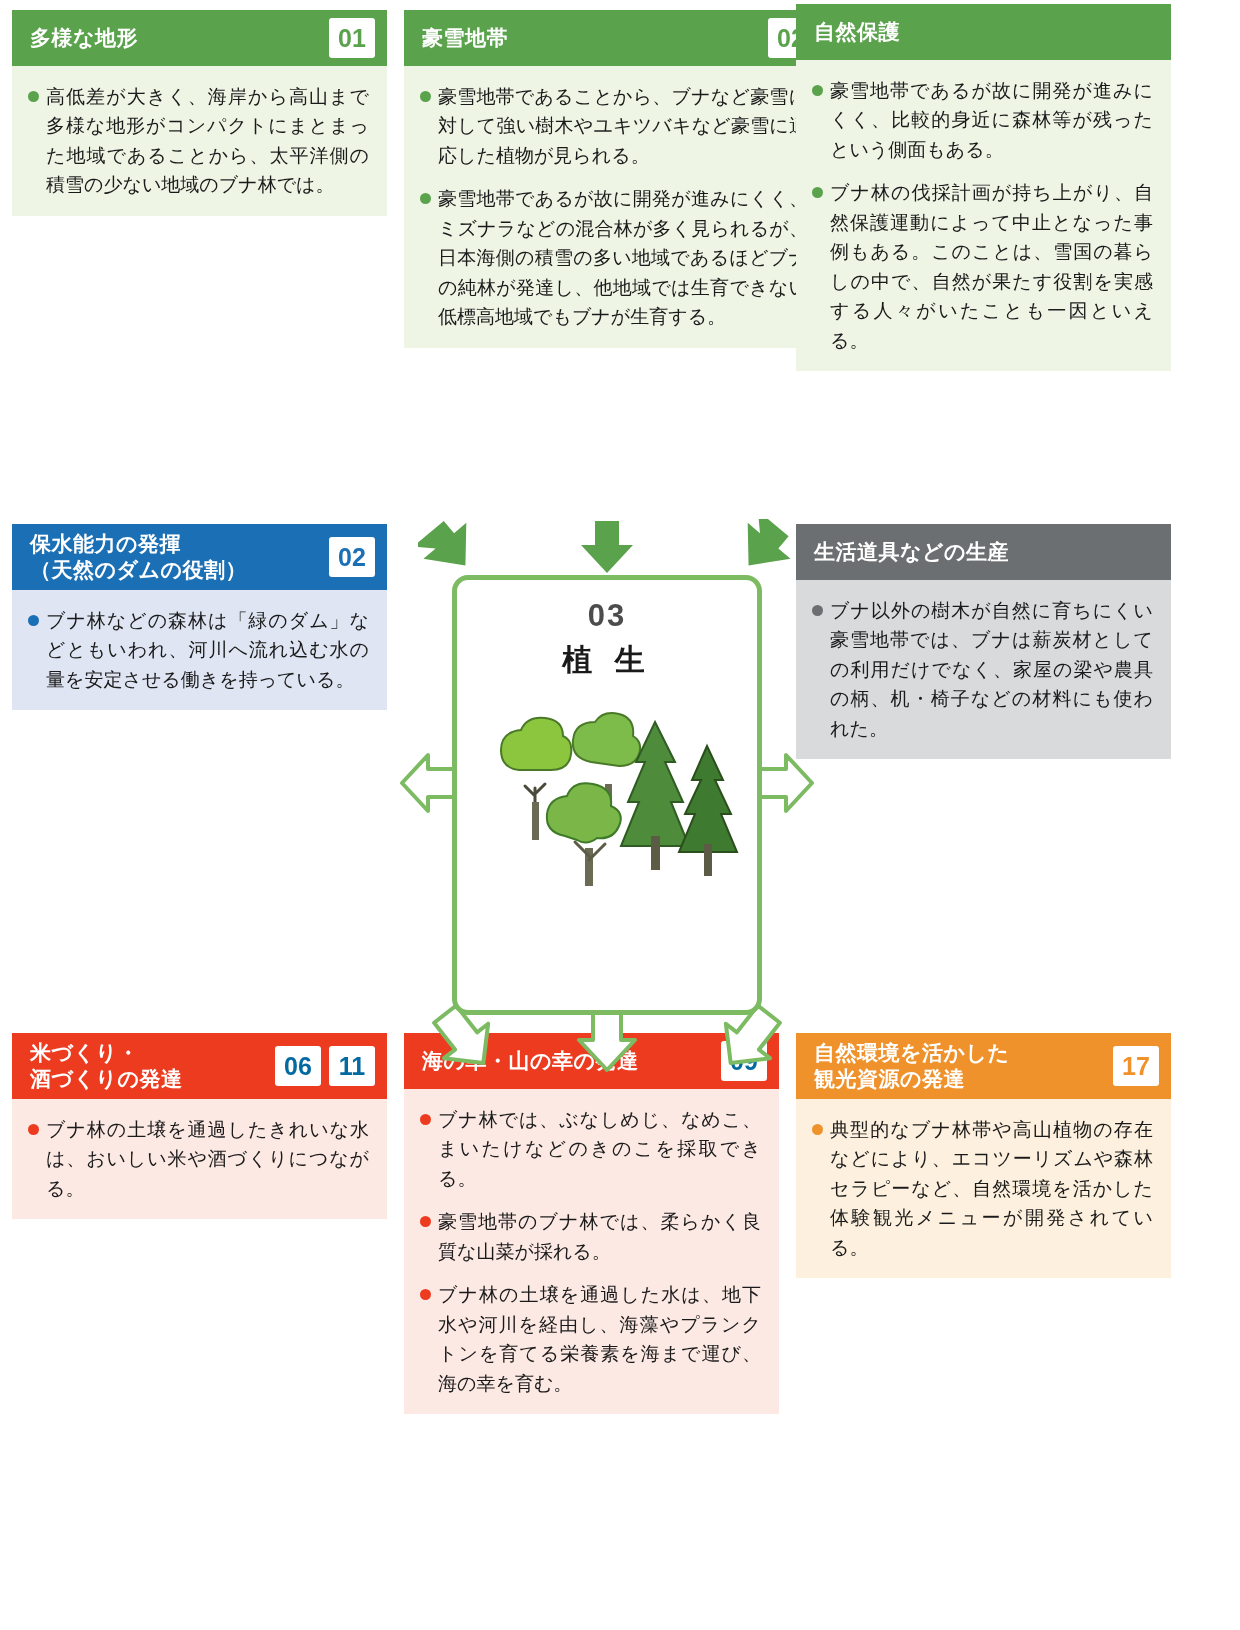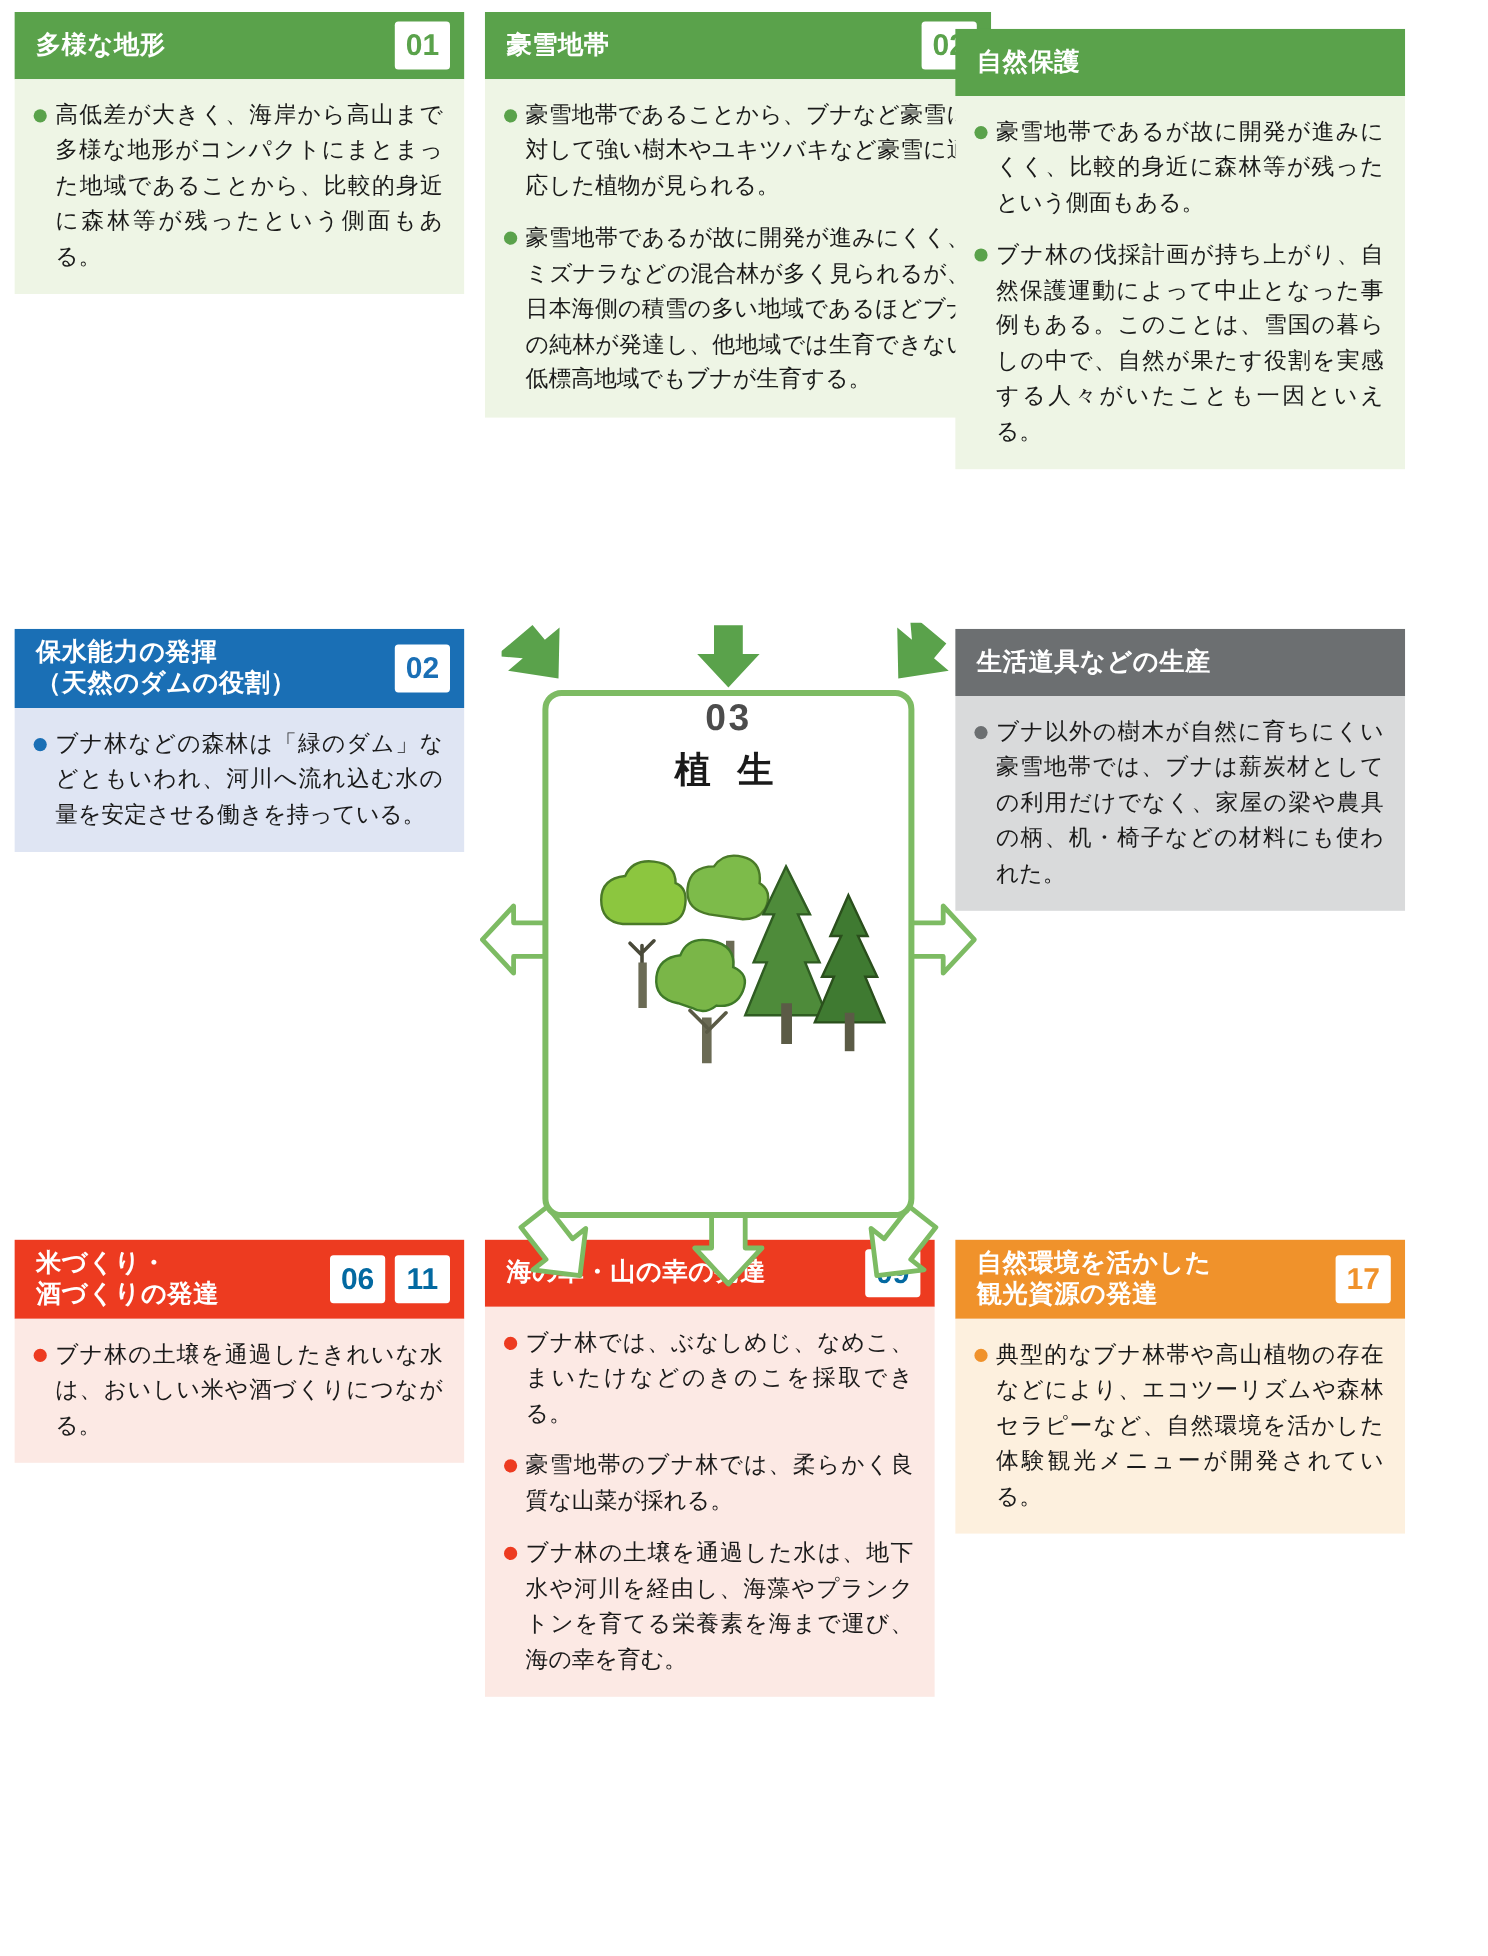--- a/index.html
+++ b/index.html
@@ -107,21 +107,21 @@
   .theme-red    .card-body  { background: #fce9e4; }
   .theme-red    .num-box    { color: #0369a1; }
 
   .theme-orange .card-head  { background: #f0922b; }
   .theme-orange .card-body  { background: #fdf0de; }
   .theme-orange .num-box    { color: #f0922b; }
 
   
   #card01 { left: 12px;  top: 10px;  width: 375px; height: 505px; }
   #card02 { left: 404px; top: 10px;  width: 422px; height: 505px; }
-  #card03 { left: 796px; top: 24px;  width: 375px; height: 505px; }
+  #card03 { left: 796px; top: 4px;  width: 375px; height: 505px; }
   #card04 { left: 12px;  top: 524px; width: 375px; height: 500px; }
   #card05 { left: 796px; top: 524px; width: 375px; height: 500px; }
   #card06 { left: 12px;  top: 1033px;width: 375px; height: 555px; }
   #card07 { left: 404px; top: 1033px;width: 375px; height: 555px; }
   #card08 { left: 796px; top: 1033px;width: 375px; height: 555px; }
 
   #card04 .card-head { min-height: 66px; }
   #card06 .card-head { min-height: 66px; }
   #card08 .card-head { min-height: 66px; }
 
@@ -132,20 +132,21 @@
     top: 575px;
     width: 310px;
     height: 440px;
     border: 5px solid #7dbb63;
     border-radius: 16px;
     background: #ffffff;
     box-sizing: border-box;
   }
   .hub-num {
     text-align: center;
+    margin-top: 18px;
     font-size: 31px;
     font-weight: bold;
     color: #4c4c4c;
     letter-spacing: 2px;
   }
   .hub-label {
     text-align: center;
     margin-top: 6px;
     font-size: 30px;
     font-weight: bold;
@@ -170,21 +171,21 @@
 
   <div class="card theme-green" id="card01">
     <div class="card-head">
       <div class="card-title">多様な地形</div>
       <div class="card-nums">
         <div class="num-box">01</div>
       </div>
     </div>
     <div class="card-body">
       <ul class="bullets" style="--dot:#5aa24b">
-        <li>高低差が大きく、海岸から高山まで多様な地形がコンパクトにまとまった地域であることから、比較的身近に森林等が残ったという側面もある。</li>
+        <li>高低差が大きく、海岸から高山まで多様な地形がコンパクトにまとまった地域であることから、太平洋側の積雪の少ない地域のブナ林では。</li>
       </ul>
     </div>
   </div>
 
   <div class="card theme-green" id="card02">
     <div class="card-head">
       <div class="card-title">豪雪地帯</div>
       <div class="card-nums">
         <div class="num-box">02</div>
       </div>

